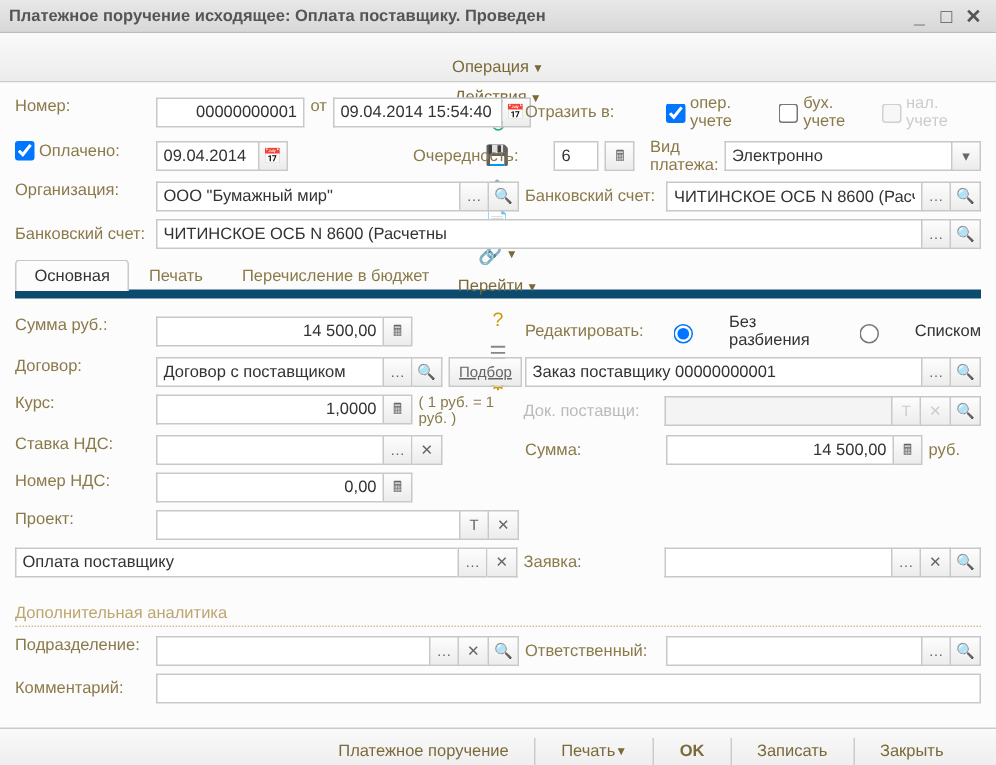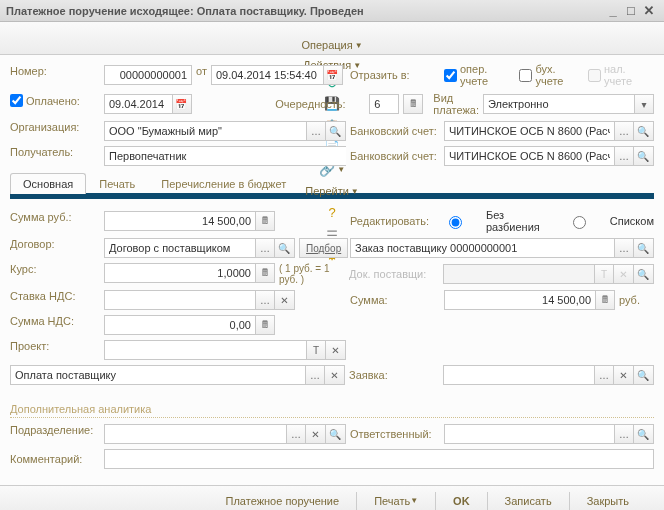--- a/index.html
+++ b/index.html
@@ -212,21 +212,21 @@
   <div class="tsep"></div>
   <div class="tbtn icon" style="color:#888">☰</div>
   <div class="tbtn icon" style="color:#c90">⚙</div>
 </div>
 
 <div class="content">
 
   <div class="row">
     <div class="col-left">
       <span class="lbl">Номер:</span>
-      <input type="text" class="input num" style="width: 88px;" value="00000000001">
+      <input type="text" class="input num" style="width: 99px;" value="00000000001">
       <span style="color:#8a7a4a">от</span>
       <div class="input-group" style="flex:0 0 auto">
         <input type="text" class="input" style="width: 112px;" value="09.04.2014 15:54:40">
         <div class="ibtn">📅</div>
       </div>
     </div>
     <div class="col-right">
       <span class="lbl sm">Отразить в:</span>
       <label class="chk">
           <input type="checkbox" checked="" style="">
@@ -279,26 +279,20 @@
       <span class="lbl sm">Банковский счет:</span>
       <div class="input-group">
         <input type="text" class="input" value="ЧИТИНСКОЕ ОСБ N 8600 (Расчетны" style="">
         <div class="ibtn">…</div>
         <div class="ibtn">🔍</div>
       </div>
     </div>
   </div>
 
   <div class="row">
-    <div class="col-left">
-      <span class="lbl">Получатель:</span>
-      <div class="input-group">
-        <input type="text" class="input" value="Первопечатник" style="">
-      </div>
-    </div>
     <div class="col-right">
       <span class="lbl sm">Банковский счет:</span>
       <div class="input-group">
         <input type="text" class="input sel-blue" value="ЧИТИНСКОЕ ОСБ N 8600 (Расчетны" style="">
         <div class="ibtn">…</div>
         <div class="ibtn">🔍</div>
       </div>
     </div>
   </div>
 
@@ -386,21 +380,21 @@
       <div class="input-group" style="flex:0 0 130px">
         <input type="text" class="input num" value="14 500,00" style="">
         <div class="ibtn">🖩</div>
       </div>
       <span style="color:#8a7a4a">руб.</span>
     </div>
   </div>
 
   <div class="row">
     <div class="col-left">
-      <span class="lbl">Сумма НДС:</span>
+      <span class="lbl">Номер НДС:</span>
       <div class="input-group" style="flex:0 0 100px">
         <input type="text" class="input num" value="0,00" style="">
         <div class="ibtn">🖩</div>
       </div>
     </div>
     <div class="col-right"></div>
   </div>
 
   <div class="row">
     <div class="col-left">

